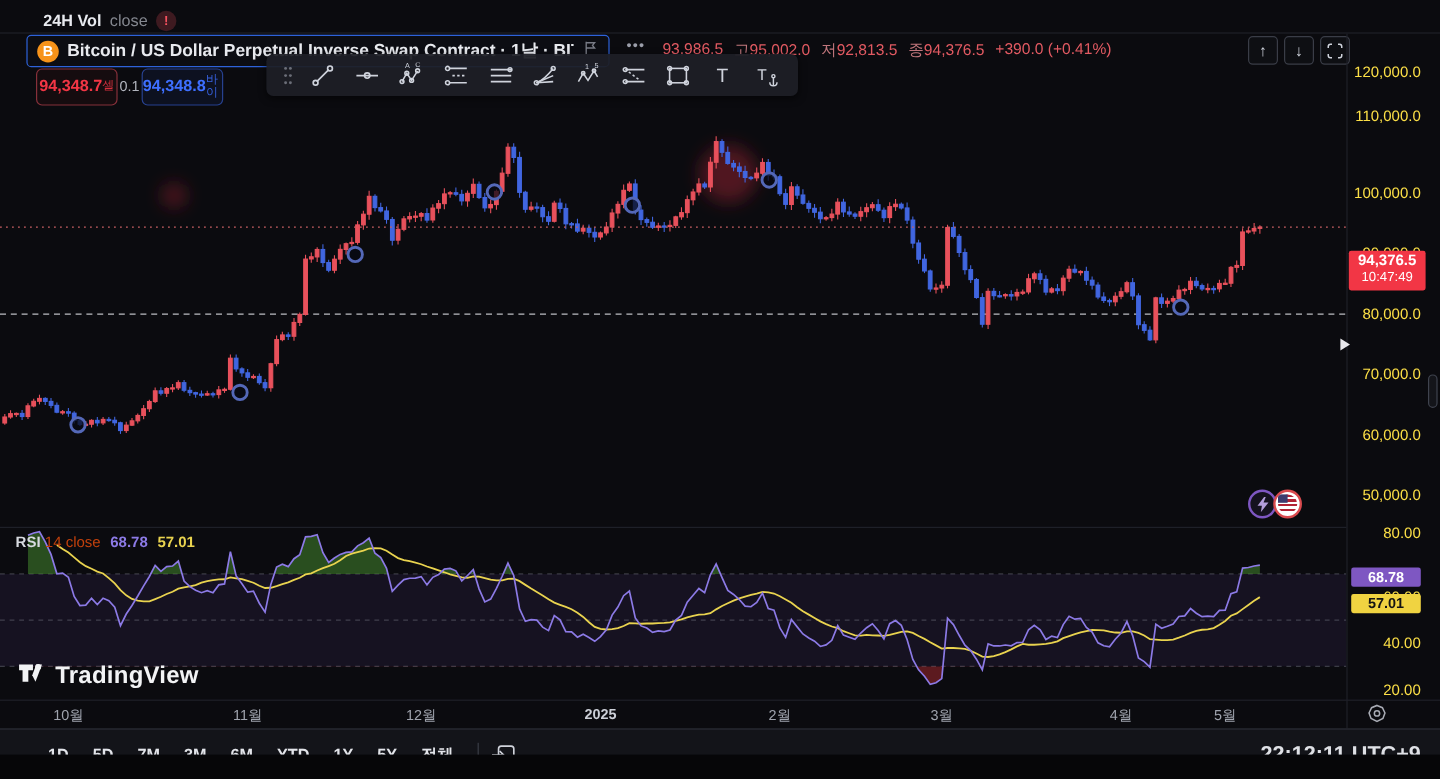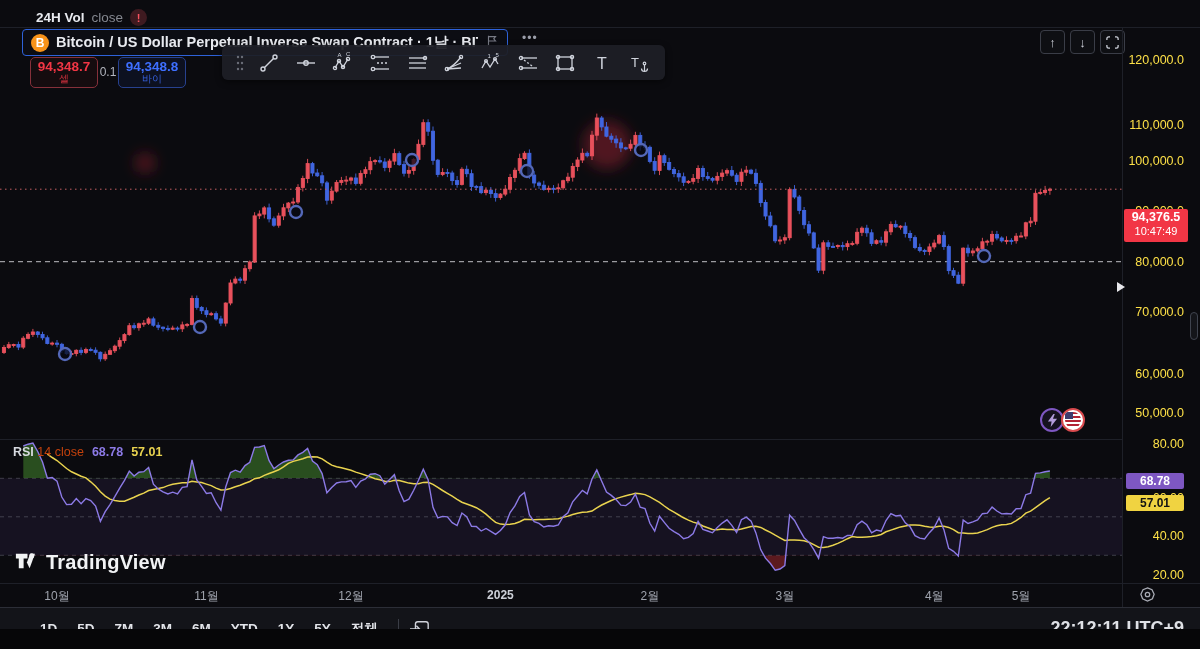--- a/index.html
+++ b/index.html
@@ -20,21 +20,21 @@
   .btc-ic{width:18px;height:18px;border-radius:50%;background:#f7931a;color:#fff;font-weight:700;
     font-size:12px;display:flex;align-items:center;justify-content:center;flex:none;}
   .symbol-title{color:#e8eaef;font-weight:700;font-size:14.5px;white-space:nowrap;overflow:hidden;}
   .flag-ic{color:#787b86;flex:none;margin-left:auto;}
   .more-btn{left:522px;top:31px;color:#9b9eaa;font-size:12px;letter-spacing:1px;cursor:pointer;}
   .ohlc-row{left:552px;top:33px;display:flex;gap:9px;font-size:13px;white-space:nowrap;}
   .ohlc-item .lb{color:#c0767c;}
   .ohlc-item .vl{color:#e25a62;}
   .ohlc-change{color:#e25a62;}
   
-  .order-box{width:68px;height:31px;border-radius:5px;display:flex;flex-direction:column;align-items:center;justify-content:center;line-height:1.05;cursor:pointer;}
+  .order-box{width:68px;height:31px;border-radius:5px;display:flex;flex-direction:row;align-items:center;justify-content:center;line-height:1.05;cursor:pointer;}
   .sell-box{left:30px;top:57px;border:1px solid #86303a;background:#150c0f;color:#f23645;}
   .buy-box{left:118px;top:57px;border:1px solid #27418f;background:#0d1120;color:#3e6fff;}
   .order-box .pv{font-size:13.5px;font-weight:700;}
   .order-box .lab{font-size:10px;opacity:.85;}
   .spread{left:98px;top:65px;width:20px;text-align:center;color:#b2b5be;font-size:12px;}
   
   .draw-toolbar{left:222px;top:45px;height:35px;display:flex;align-items:center;gap:4px;padding:0 10px;
     background:rgba(30,31,38,.94);border-radius:6px;box-shadow:0 2px 6px rgba(0,0,0,.5);}
   .tool{width:33px;height:29px;display:flex;align-items:center;justify-content:center;color:#cfd3dc;border-radius:4px;cursor:pointer;}
   .tool:first-child{width:16px;color:#6b6e78;cursor:grab;}
@@ -100,20 +100,27 @@
   <div class="abs symbol-box">
     <span class="btc-ic">B</span>
     <span class="symbol-title">Bitcoin / US Dollar Perpetual Inverse Swap Contract · 1날 · BITMEX</span>
     <span class="flag-ic">
       <svg width="14" height="14" viewBox="0 0 16 16">
           <path d="M4 2v12 M4 3h8l-2 2.5 2 2.5H4" stroke="currentColor" stroke-width="1.3" fill="none"></path>
         </svg>
     </span>
   </div>
   <div class="abs more-btn">•••</div>
+  <div class="abs ohlc-row" id="ohlc-row">
+      <span class="ohlc-item"><span class="vl">93,986.5</span></span>
+      <span class="ohlc-item"><span class="lb">고</span><span class="vl">95,002.0</span></span>
+      <span class="ohlc-item"><span class="lb">저</span><span class="vl">92,813.5</span></span>
+      <span class="ohlc-item"><span class="lb">종</span><span class="vl">94,376.5</span></span>
+      <span class="ohlc-change">+390.0 (+0.41%)</span>
+    </div>
 
   <div class="abs order-box sell-box">
     <span class="pv">94,348.7</span>
     <span class="lab">셀</span>
   </div>
   <div class="abs spread">0.1</div>
   <div class="abs order-box buy-box">
     <span class="pv">94,348.8</span>
     <span class="lab">바이</span>
   </div>
@@ -742,26 +749,26 @@
       </div>
   </div>
 
   <div class="abs vline" style="left:1122px;top:28px;width:1px;height:579px;"></div>
   <div class="abs price-axis" id="price-axis">
       <div class="tick" style="top: 539.5px;">20.00</div>
       <div class="tick" style="top: 501px;">40.00</div>
       <div class="tick" style="top: 462.5px;">60.00</div>
       <div class="tick" style="top: 409px;">80.00</div>
       <div class="tick" style="top: 378.01px;">50,000.0</div>
-      <div class="tick" style="top: 327.58px; margin-top: 11px;">60,000.0</div>
+      <div class="tick" style="top: 327.58px;">60,000.0</div>
       <div class="tick" style="top: 277.15px;">70,000.0</div>
       <div class="tick" style="top: 226.72px;">80,000.0</div>
       <div class="tick" style="top: 176.29px;">90,000.0</div>
       <div class="tick" style="top: 125.86px;">100,000.0</div>
-      <div class="tick" style="top: 90px;">110,000.0</div>
+      <div class="tick" style="top: 62px;">110,000.0</div>
       <div class="tick" style="top: 25px;">120,000.0</div>
     <div class="alert-tri"></div>
     <div class="price-label">
       <div class="p">94,376.5</div>
       <div class="cd">10:47:49</div>
     </div>
   <div class="rsi-val-label" style="background: rgb(126, 87, 194); color: rgb(255, 255, 255); top: 444.599px;">68.78</div>
       <div class="rsi-val-label" style="background: rgb(240, 211, 65); color: rgb(19, 19, 19); top: 467.256px;">57.01</div>
     </div>
 

